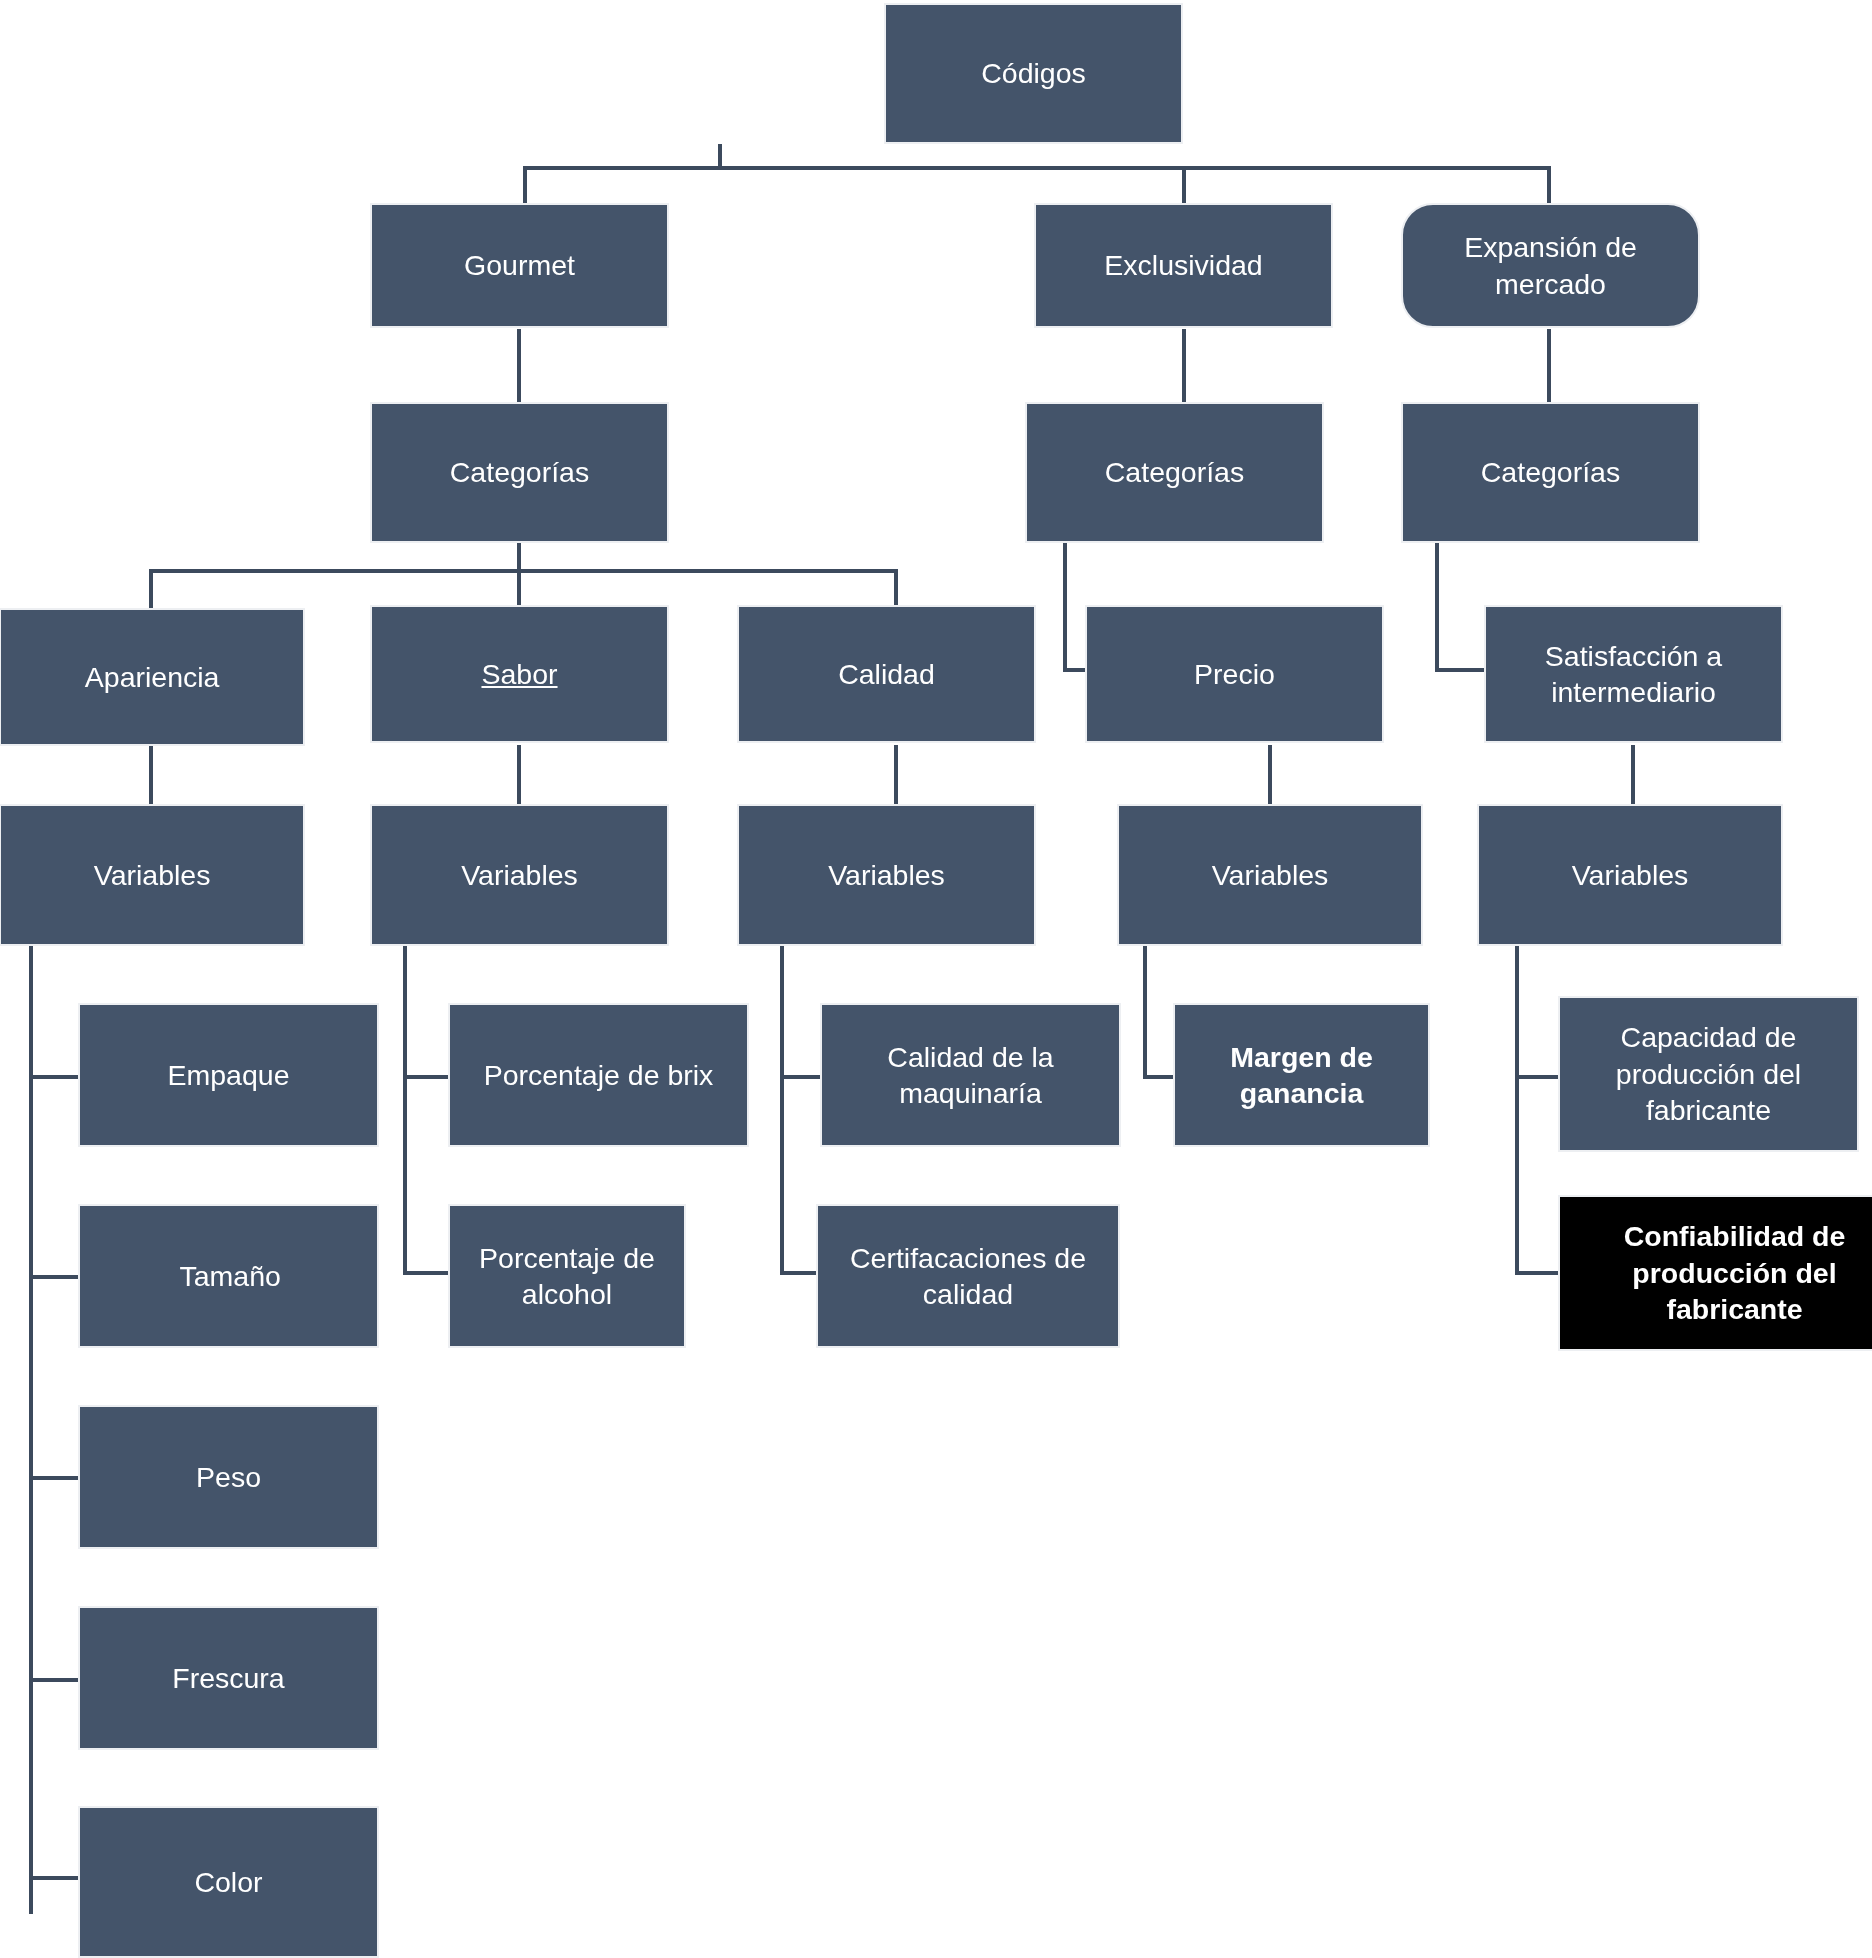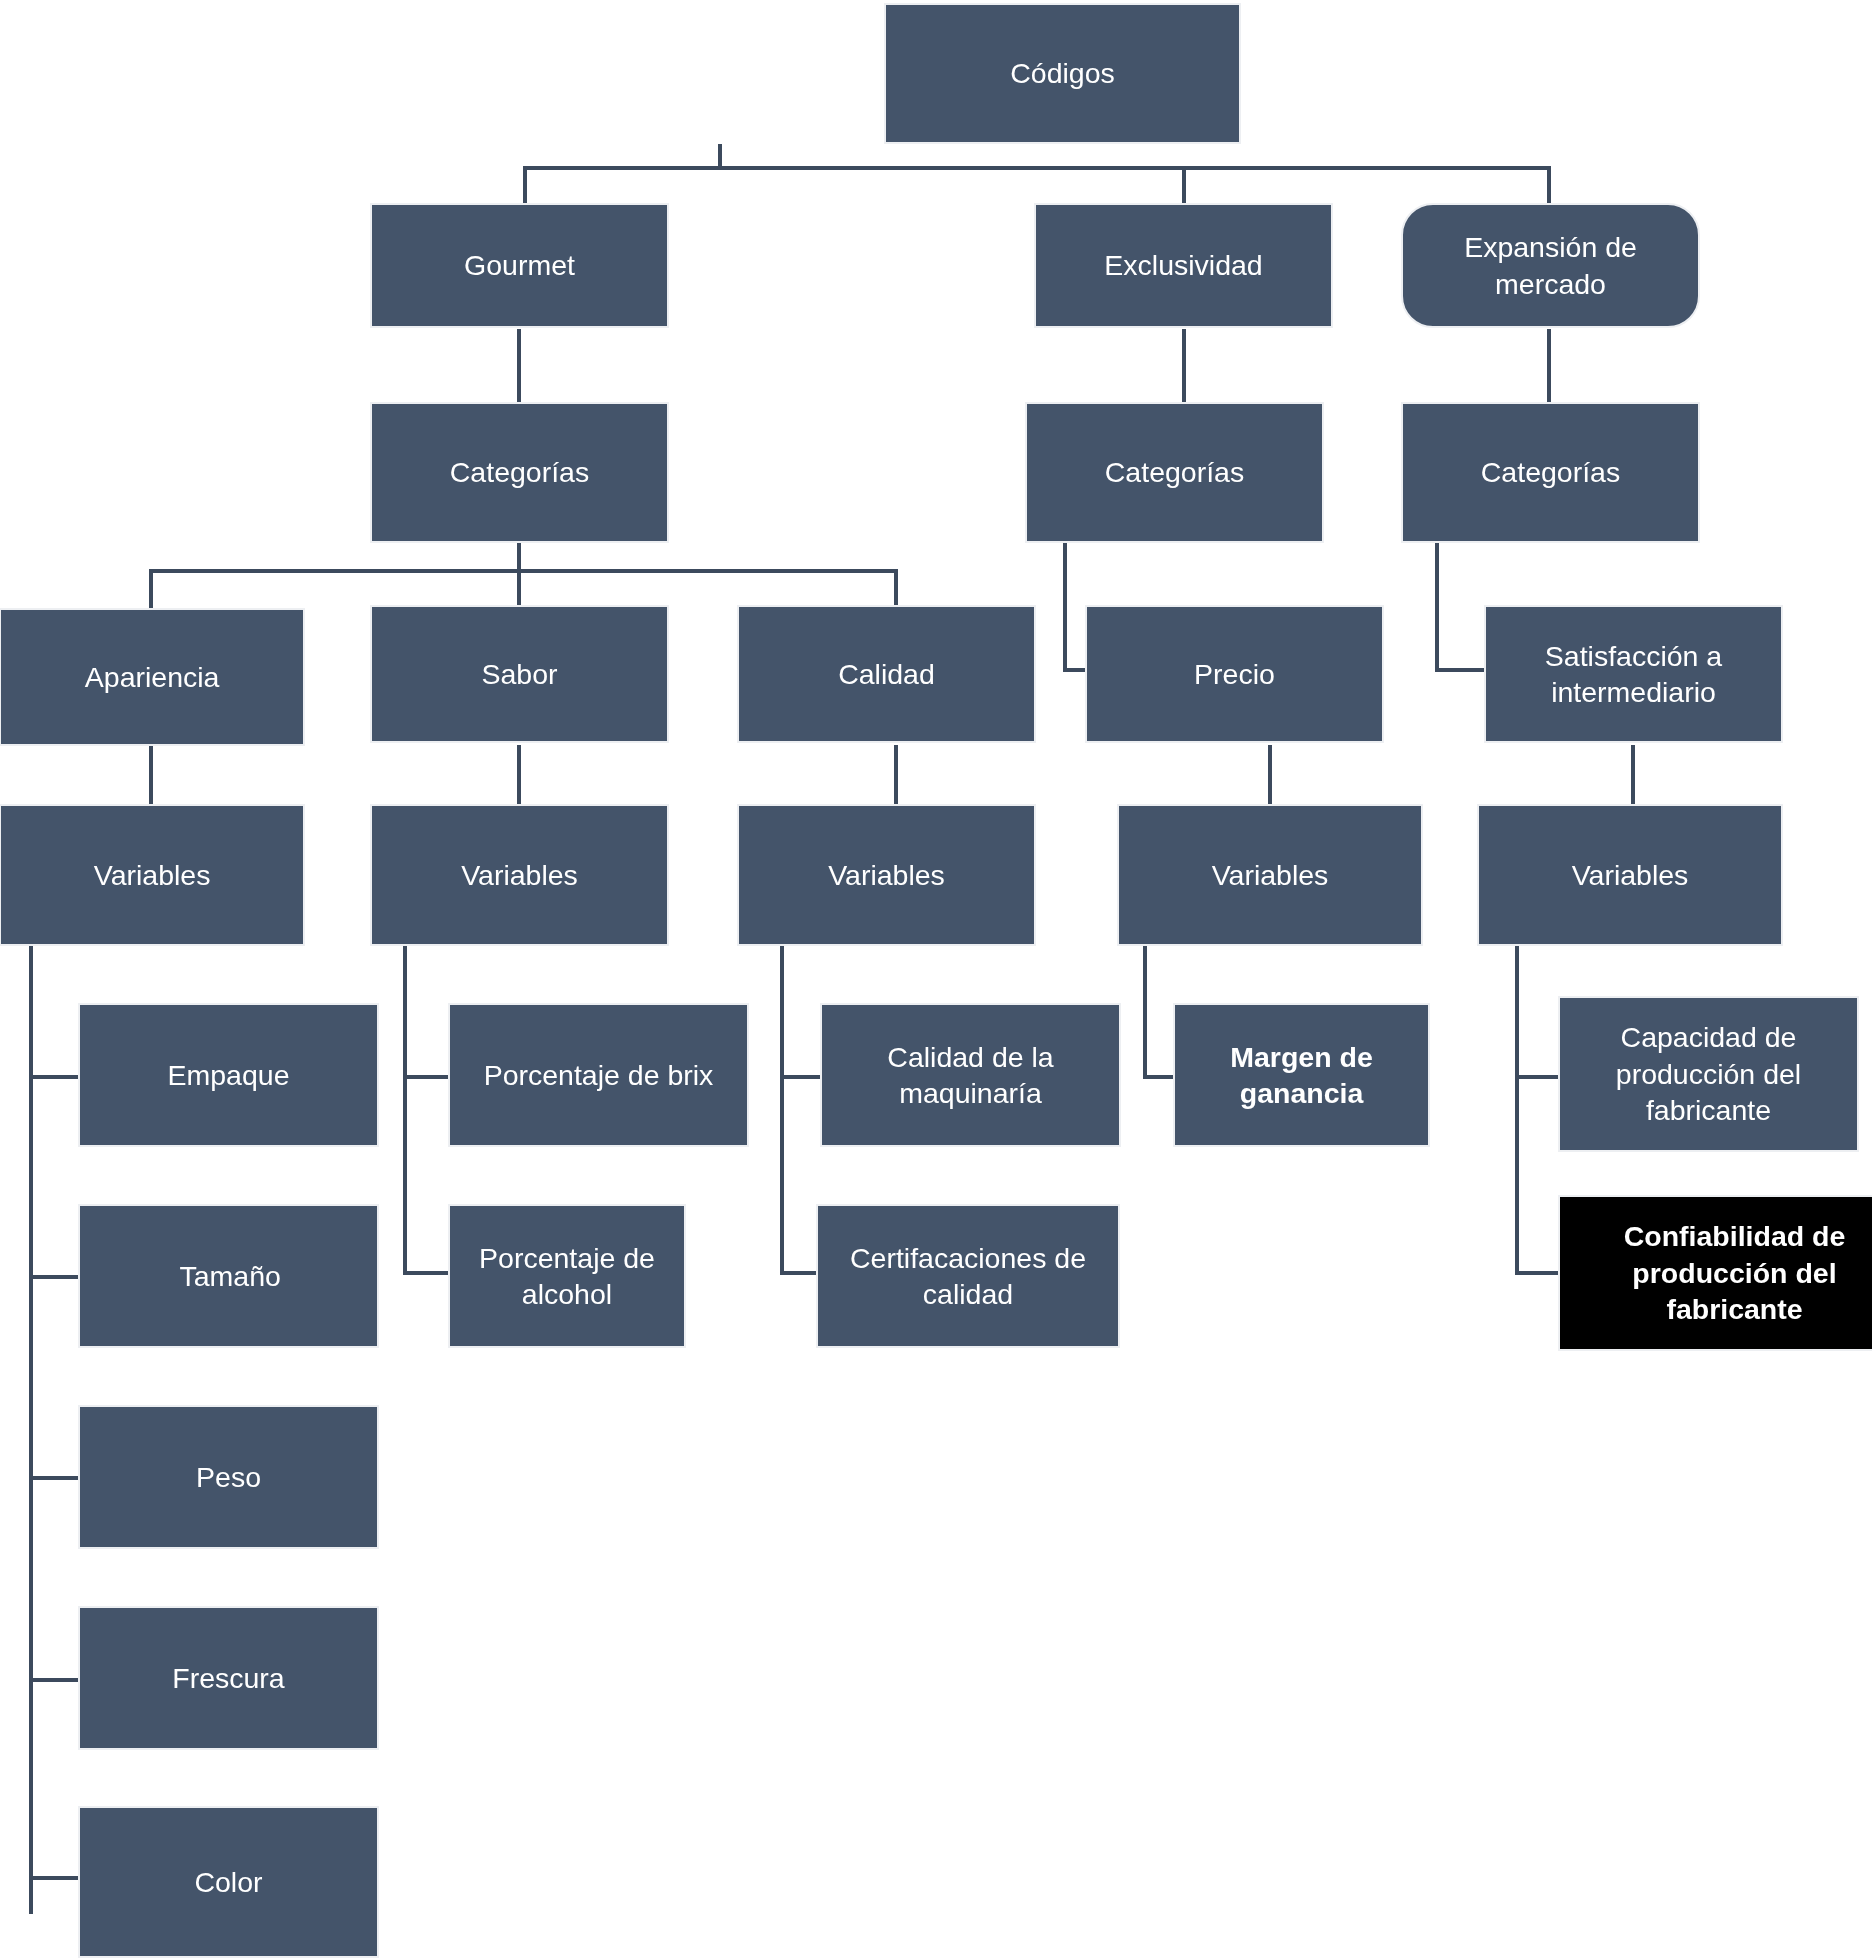--- a/index.html
+++ b/index.html
@@ -88,21 +88,21 @@
   <div class="conn h" style="left: 780px; top: 1075px; width: 42px; background: rgb(60, 74, 93);"></div>
   <div class="conn h" style="left: 780px; top: 1271px; width: 42px; background: rgb(60, 74, 93);"></div>
 
   <div class="conn v" style="left: 1143px; top: 946px; height: 132px; background: rgb(60, 74, 93);"></div>
   <div class="conn h" style="left: 1143px; top: 1075px; width: 31px; background: rgb(60, 74, 93);"></div>
 
   <div class="conn v" style="left: 1515px; top: 946px; height: 329px; background: rgb(60, 74, 93);"></div>
   <div class="conn h" style="left: 1515px; top: 1075px; width: 45px; background: rgb(60, 74, 93);"></div>
   <div class="conn h" style="left: 1515px; top: 1271px; width: 45px; background: rgb(60, 74, 93);"></div>
 
-  <div class="node" style="left: 884px; top: 2.6px; width: 357px; height: 141px; background: rgb(68, 84, 106); border-color: rgb(237, 239, 242); color: rgb(255, 255, 255);">
+  <div class="node" style="left: 884px; top: 2.6px; width: 299px; height: 141px; background: rgb(68, 84, 106); border-color: rgb(237, 239, 242); color: rgb(255, 255, 255);">
     <span>Códigos</span>
   </div>
 
   <div class="node" style="left: 370px; top: 203px; width: 299px; height: 125px; background: rgb(68, 84, 106); border-color: rgb(237, 239, 242); color: rgb(255, 255, 255);">
     <span>Gourmet</span>
   </div>
 
   <div class="node" style="left: 1034px; top: 203px; width: 299px; height: 125px; background: rgb(68, 84, 106); border-color: rgb(237, 239, 242); color: rgb(255, 255, 255);">
     <span>Exclusividad</span>
   </div>
@@ -120,21 +120,21 @@
   </div>
 
   <div class="node" style="left: 1401px; top: 402px; width: 299px; height: 141px; background: rgb(68, 84, 106); border-color: rgb(237, 239, 242); color: rgb(255, 255, 255);">
     <span>Categorías</span>
   </div>
 
   <div class="node" style="left: -0.9px; top: 608px; width: 306px; height: 138px; background: rgb(68, 84, 106); border-color: rgb(237, 239, 242); color: rgb(255, 255, 255);">
     <span>Apariencia</span>
   </div>
 
-  <div class="node" style="left: 370px; top: 605px; width: 299px; height: 138px; background: rgb(68, 84, 106); border-color: rgb(237, 239, 242); color: rgb(255, 255, 255);">
+  <div class="node" style="left: 370px; top: 605px; width: 299px; height: 138px; background: rgb(68, 84, 106); border-color: rgb(237, 239, 242); color: rgb(255, 255, 255); text-decoration: underline;">
     <span>Sabor</span>
   </div>
 
   <div class="node" style="left: 737px; top: 605px; width: 299px; height: 138px; background: rgb(68, 84, 106); border-color: rgb(237, 239, 242); color: rgb(255, 255, 255);">
     <span>Calidad</span>
   </div>
 
   <div class="node" style="left: 1085px; top: 605px; width: 299px; height: 138px; background: rgb(68, 84, 106); border-color: rgb(237, 239, 242); color: rgb(255, 255, 255);">
     <span>Precio</span>
   </div>

